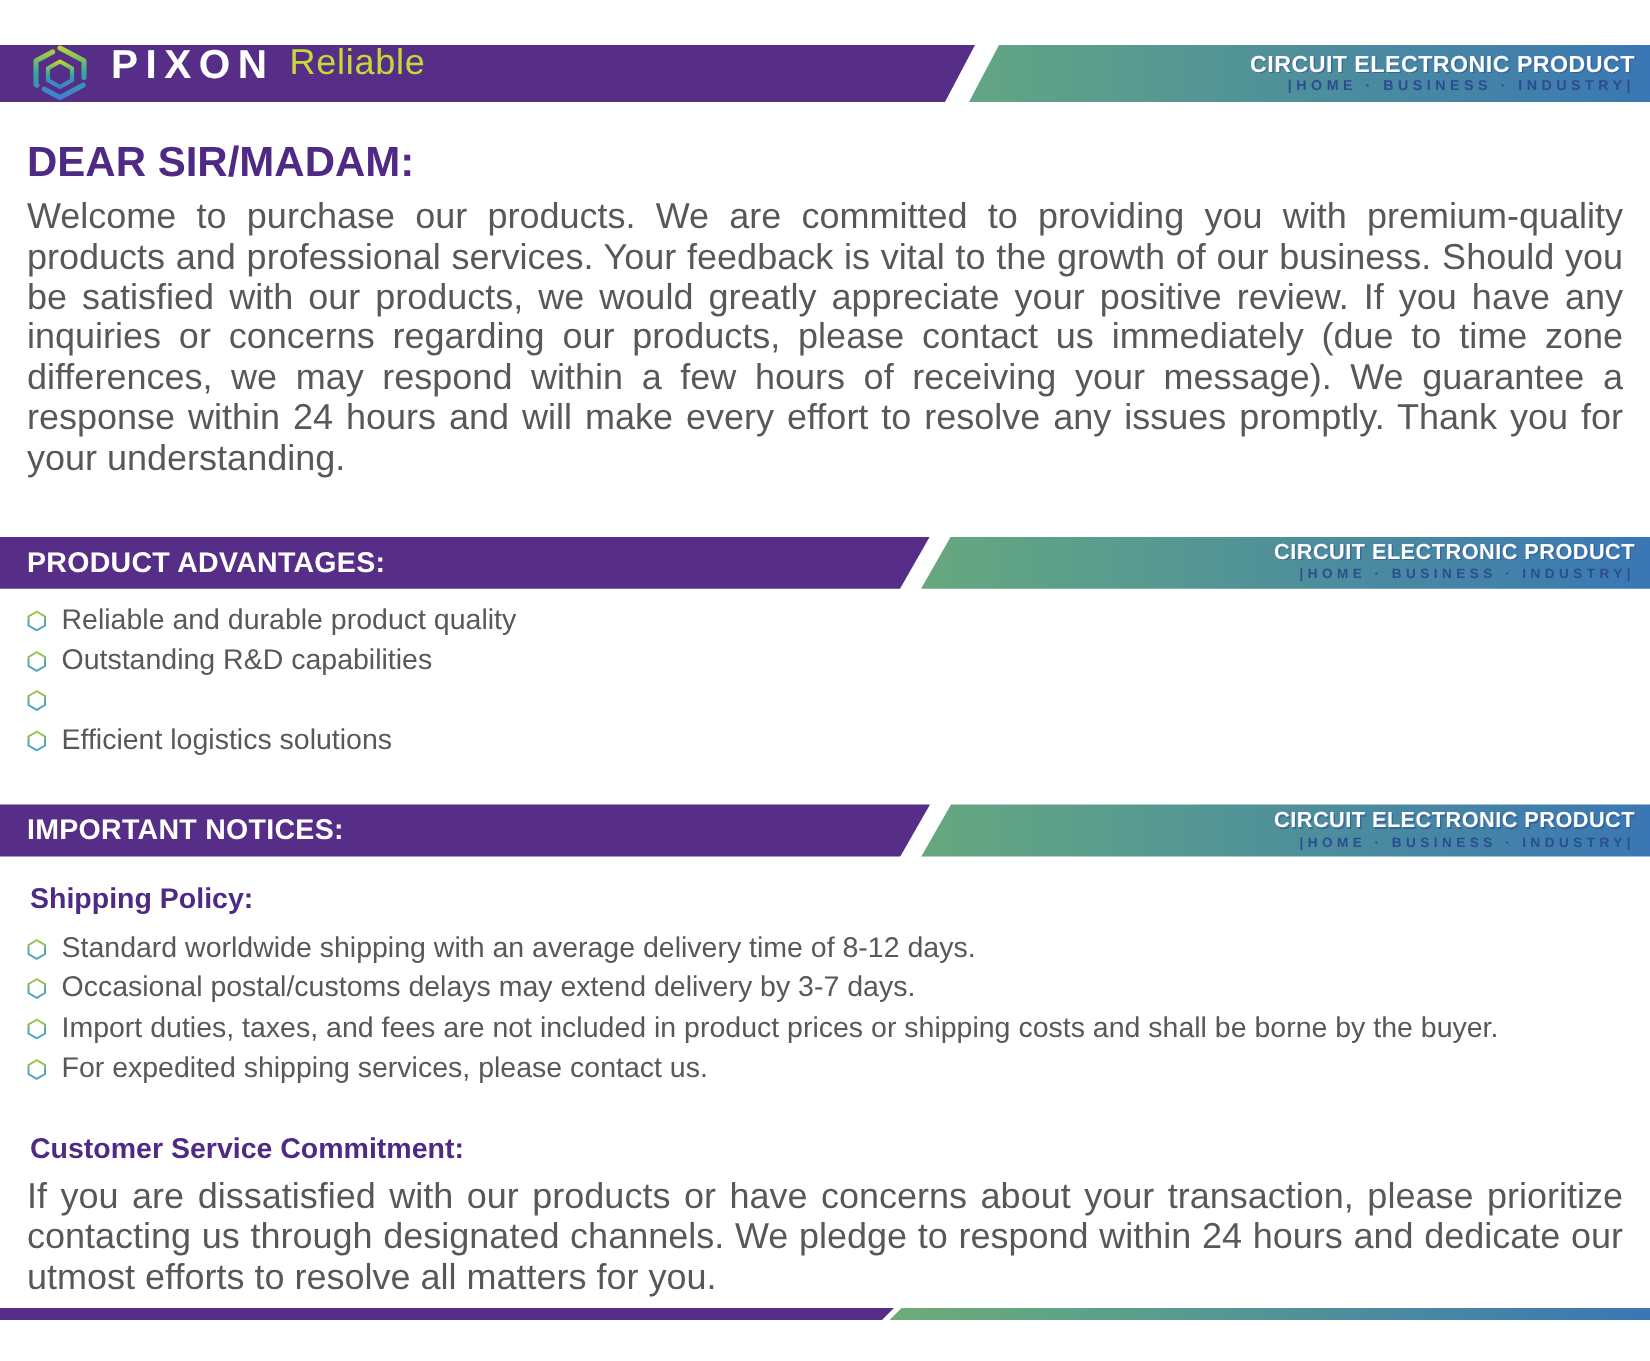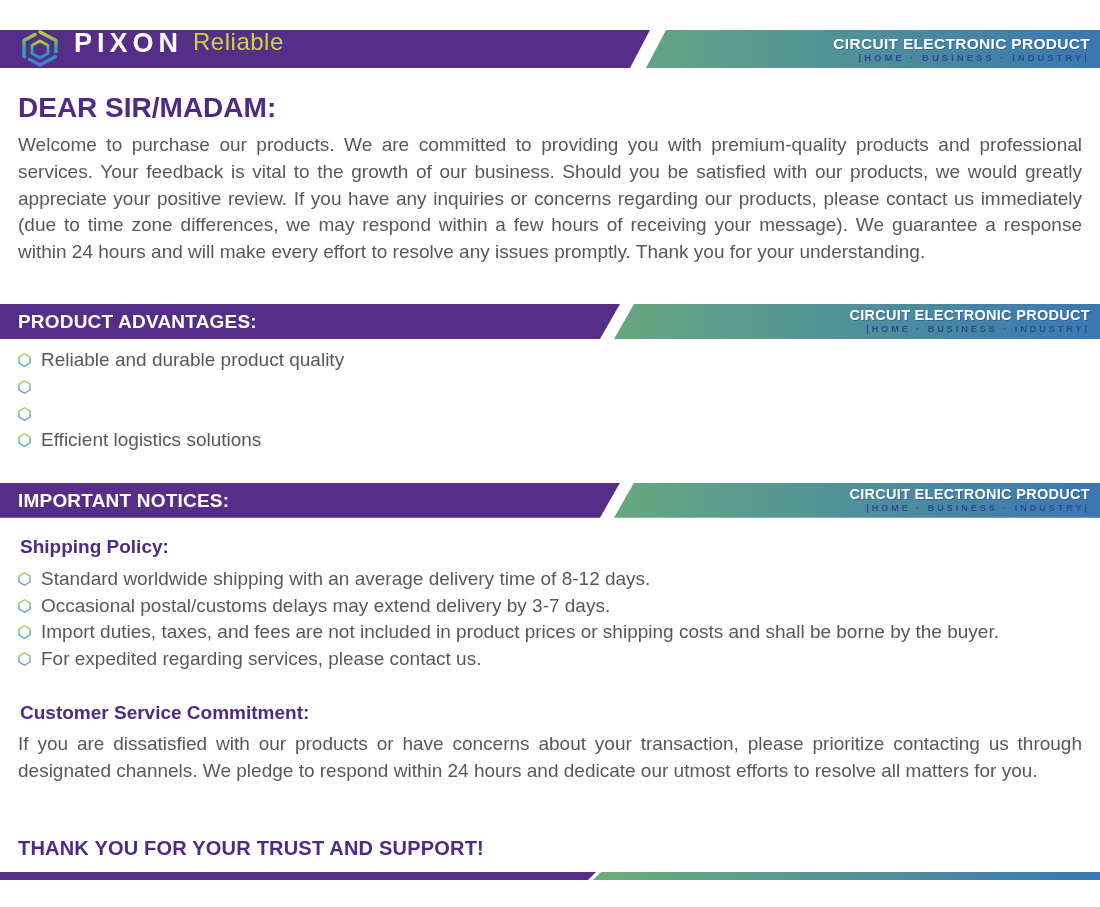--- a/index.html
+++ b/index.html
@@ -75,21 +75,21 @@
     letter-spacing: 0.2px;
   }
 
   
   .h-greeting {
     margin: 24px 18px 8px 18px;
     color: #4f2a85; font-weight: bold; font-size: 28px;
   }
   .paragraph {
     margin: 0 18px;
-    color: #57585a; font-size: 19px; line-height: 26.8px;
+    color: #57585a; font-size: 24px; line-height: 26.8px;
     text-align: justify;
   }
   .banner-adv { margin-top: 38px; }
   .banner-not { margin-top: 29px; }
 
   ul.hex-list { list-style: none; margin: 8px 18px 0 18px; padding: 0; }
   ul.hex-list li {
     display: flex; align-items: center; height: 26.7px;
     color: #57585a; font-size: 19px;
   }
@@ -182,20 +182,21 @@
         </svg>
       </span>
     <span>Reliable and durable product quality</span>
   </li>
   <li>
     <span class="hex">
         <svg width="13" height="14" viewBox="0 0 13 14">
           <path d="M6.5 0.8 L12 4 V10 L6.5 13.2 L1 10 V4 Z" fill="none" stroke="url(#hexgrad)" stroke-width="1.3"></path>
         </svg>
       </span>
+    <span>Outstanding R&amp;D capabilities</span>
   </li>
   <li>
     <span class="hex">
         <svg width="13" height="14" viewBox="0 0 13 14">
           <path d="M6.5 0.8 L12 4 V10 L6.5 13.2 L1 10 V4 Z" fill="none" stroke="url(#hexgrad)" stroke-width="1.3"></path>
         </svg>
       </span>
   </li>
   <li>
     <span class="hex">
@@ -243,21 +244,21 @@
         </svg>
       </span>
     <span>Import duties, taxes, and fees are not included in product prices or shipping costs and shall be borne by the buyer.</span>
   </li>
   <li>
     <span class="hex">
         <svg width="13" height="14" viewBox="0 0 13 14">
           <path d="M6.5 0.8 L12 4 V10 L6.5 13.2 L1 10 V4 Z" fill="none" stroke="url(#hexgrad)" stroke-width="1.3"></path>
         </svg>
       </span>
-    <span>For expedited regarding services, please contact us.</span>
+    <span>For expedited shipping services, please contact us.</span>
   </li>
 </ul>
 
 <div class="sub-heading service">Customer Service Commitment:</div>
 <div class="paragraph service-body">If you are dissatisfied with our products or have concerns about your transaction, please prioritize contacting us through designated channels. We pledge to respond within 24 hours and dedicate our utmost efforts to resolve all matters for you.</div>
 
 <div class="closing">THANK YOU FOR YOUR TRUST AND SUPPORT!</div>
 
 <div class="bottom-bar">
   <div class="bb-purple"></div>

